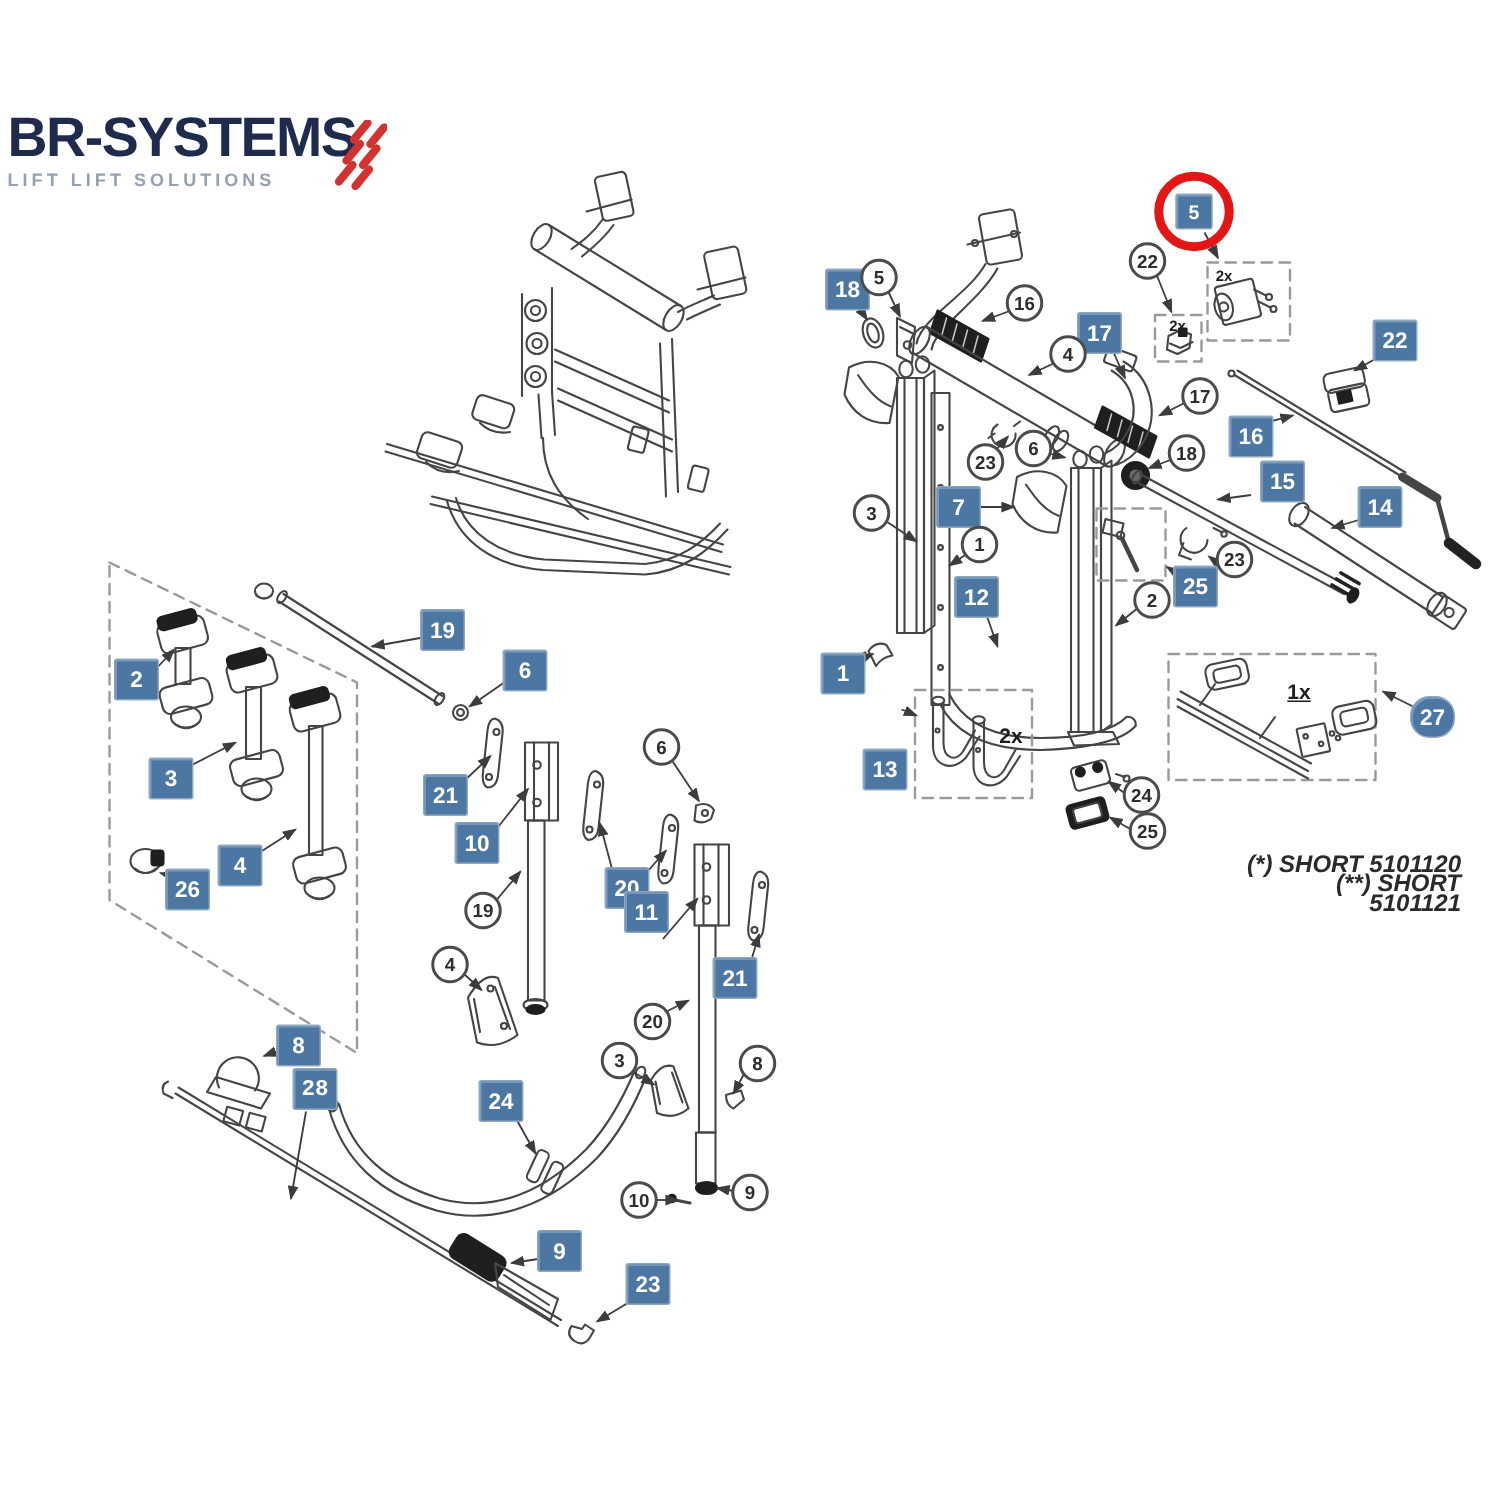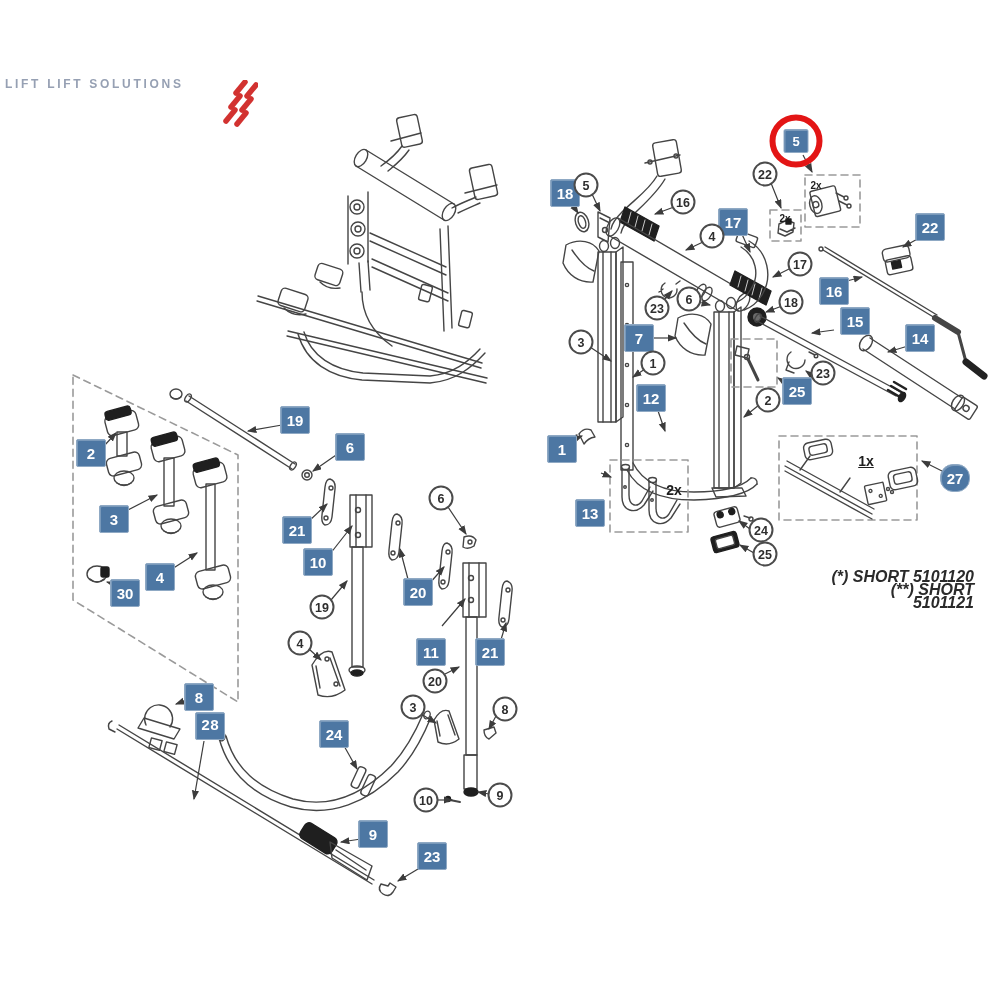--- a/index.html
+++ b/index.html
@@ -33,20 +33,21 @@
   svg .leader{stroke:#3c3c3c;stroke-width:1.2;fill:none;}
   svg .dark{fill:#1f1f1f;stroke:#1f1f1f;}
   svg .hatch{stroke:#c9c9c9;stroke-width:1;fill:none;}
 </style>
 </head>
 <body>
 
 <div class="stage">
 
   <div class="logo">
+    <div class="logo-title">BR-SYSTEMS</div>
     <div class="logo-sub">LIFT LIFT SOLUTIONS</div>
   </div>
   <svg class="logo-slashes" width="36" height="48" viewBox="0 0 36 48">
     <g stroke="#d23230" stroke-width="5.5" stroke-linecap="round">
       <line x1="4" y1="41" x2="13" y2="30"></line>
       <line x1="9" y1="27" x2="18" y2="16"></line>
       <line x1="14" y1="13" x2="23" y2="2"></line>
       <line x1="15" y1="44" x2="24" y2="33"></line>
       <line x1="20" y1="30" x2="29" y2="19"></line>
       <line x1="25" y1="16" x2="34" y2="5"></line>
@@ -399,24 +400,24 @@
       <div class="plabel square" style="left: 797px; top: 391px;">25</div>
       <div class="plabel square" style="left: 562px; top: 449px;">1</div>
       <div class="plabel square" style="left: 590px; top: 469px; margin-top: 44px;">13</div>
       <div class="plabel square" style="left: 955px; top: 478px; border-radius: 13px;">27</div>
       <div class="plabel square" style="left: 91px; top: 453px;">2</div>
       <div class="plabel square" style="left: 114px; top: 519px;">3</div>
       <div class="plabel square" style="left: 295px; top: 420px;">19</div>
       <div class="plabel square" style="left: 350px; top: 447px;">6</div>
       <div class="plabel square" style="left: 297px; top: 530px;">21</div>
       <div class="plabel square" style="left: 318px; top: 562px;">10</div>
-      <div class="plabel square" style="left: 125px; top: 593px;">30</div>
+      <div class="plabel square" style="left: 125px; top: 593px;">26</div>
       <div class="plabel square" style="left: 160px; top: 577px;">4</div>
       <div class="plabel square" style="left: 418px; top: 592px;">20</div>
-      <div class="plabel square" style="left: 431px; top: 652px;">11</div>
+      <div class="plabel square" style="left: 431px; top: 608px;">11</div>
       <div class="plabel square" style="left: 490px; top: 652px;">21</div>
       <div class="plabel square" style="left: 199px; top: 697px;">8</div>
       <div class="plabel square" style="left: 210px; top: 726px; font-family: Liberation Mono, monospace;">28</div>
       <div class="plabel square" style="left: 334px; top: 734px;">24</div>
       <div class="plabel square" style="left: 373px; top: 834px;">9</div>
       <div class="plabel square" style="left: 432px; top: 856px;">23</div>
       <div class="plabel circle" style="left: 586px; top: 185px;">5</div>
       <div class="plabel circle" style="left: 683px; top: 202px;">16</div>
       <div class="plabel circle" style="left: 765px; top: 174px;">22</div>
       <div class="plabel circle" style="left: 712px; top: 236px;">4</div>

